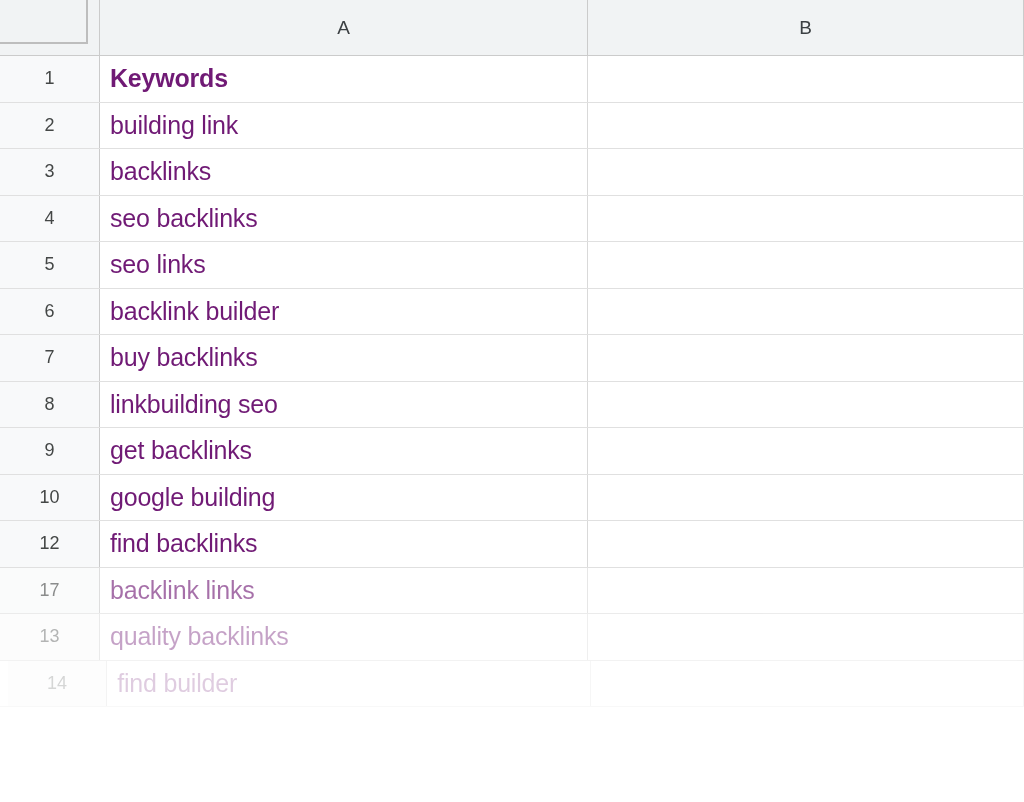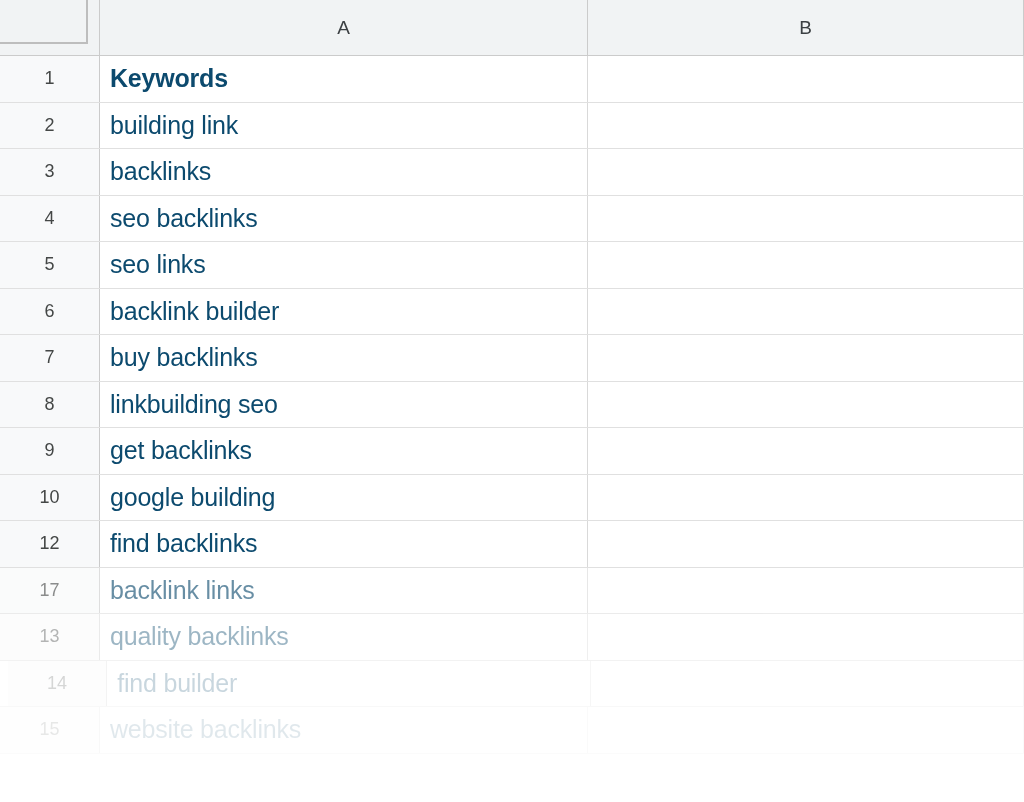--- a/index.html
+++ b/index.html
@@ -81,21 +81,21 @@
     font-size: 18px;
     color: #444746;
   }
   .cell {
     box-sizing: border-box;
     border-right: 1px solid #d9d9d9;
     display: flex;
     align-items: center;
     padding-left: 10px;
     font-size: 25px;
-    color: #0c4a6e;
+    color: #701a75;
     letter-spacing: -0.2px;
     white-space: nowrap;
     overflow: hidden;
     text-align: center;
   }
   .cell.a { width: 488px; }
   .cell.b { width: 436px; }
   .cell.bold { font-weight: bold; }
 
   
@@ -184,21 +184,16 @@
       <div class="grid-row fade-2">
         <div class="row-header">13</div>
         <div class="cell a">quality backlinks</div>
         <div class="cell b"></div>
       </div>
       <div class="grid-row fade-3">
         <div class="row-header">14</div>
         <div class="cell a">find builder</div>
         <div class="cell b"></div>
       </div>
-      <div class="grid-row fade-4">
-        <div class="row-header">15</div>
-        <div class="cell a">website backlinks</div>
-        <div class="cell b"></div>
-      </div>
     </div>
 
   <div class="bottom-blank"></div>
 </div>
 
 </body></html>

